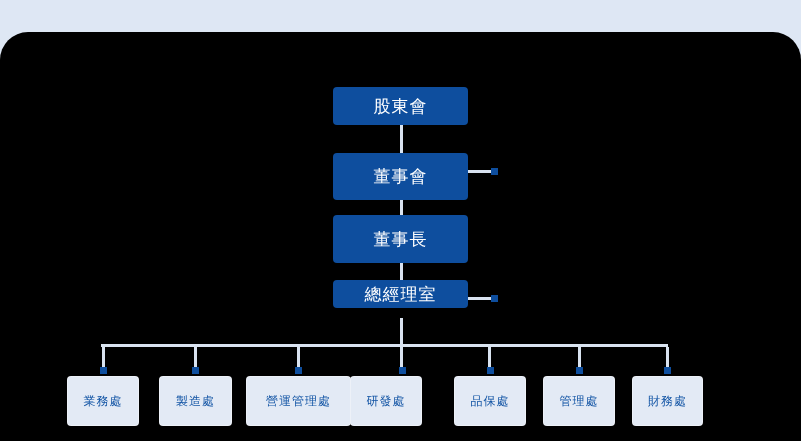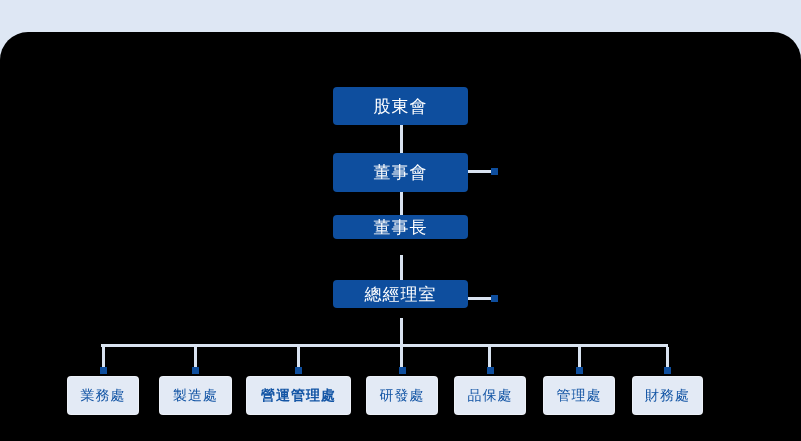--- a/index.html
+++ b/index.html
@@ -43,24 +43,24 @@
     font-size:17px;
   }
   .secondary{
     left:502px;width:121px;
     background:var(--secondary,#E3EAF5);
     color:var(--secondary-text,#1355A5);
     font-size:16px;
     border:1px solid rgba(255,255,255,0.35);
   }
   .dept{
-    top:344px;height:39px;
+    top:344px;height:50px;
     background:var(--secondary,#E3EAF5);
     color:var(--secondary-text,#1355A5);
-    font-size:14px;
+    font-size:12px;
     border:1px solid rgba(255,255,255,0.35);
   }
   .line{position:absolute;background:var(--line,#D9E3F0);}
   .sq{position:absolute;width:7px;height:7px;background:var(--primary,#0E4E9E);}
 </style>
 </head>
 <body>
 
 <div class="page">
   <div class="canvas">
@@ -87,27 +87,27 @@
 
     <div class="sq" style="left:100px;top:335px;"></div>
     <div class="sq" style="left:192px;top:335px;"></div>
     <div class="sq" style="left:295px;top:335px;"></div>
     <div class="sq" style="left:399px;top:335px;"></div>
     <div class="sq" style="left:487px;top:335px;"></div>
     <div class="sq" style="left:576px;top:335px;"></div>
     <div class="sq" style="left:664px;top:335px;"></div>
 
     <div class="node primary" style="top:55px;height:38px;">股東會</div>
-    <div class="node primary" style="top:121px;height:39px;">董事會</div>
-    <div class="node primary" style="top:183px;height:24px;">董事長</div>
+    <div class="node primary" style="top:121px;height:47px;">董事會</div>
+    <div class="node primary" style="top:183px;height:48px;">董事長</div>
     <div class="node primary" style="top:248px;height:28px;">總經理室</div>
 
 
     <div class="node dept" style="left:67px;width:72px;">業務處</div>
     <div class="node dept" style="left:159px;width:73px;text-align:right;">製造處</div>
-    <div class="node dept" style="left:246px;width:105px;font-weight:bold;">營運管理處</div>
-    <div class="node dept" style="left:366px;width:72px;">研發處</div>
+    <div class="node dept" style="left:246px;width:105px;">營運管理處</div>
+    <div class="node dept" style="left:350px;width:72px;">研發處</div>
     <div class="node dept" style="left:454px;width:72px;">品保處</div>
     <div class="node dept" style="left:632px;width:71px;">財務處</div>
     <div class="node dept" style="left:543px;width:72px;">管理處</div>
 
   </div>
 </div>
 
 </body></html>

